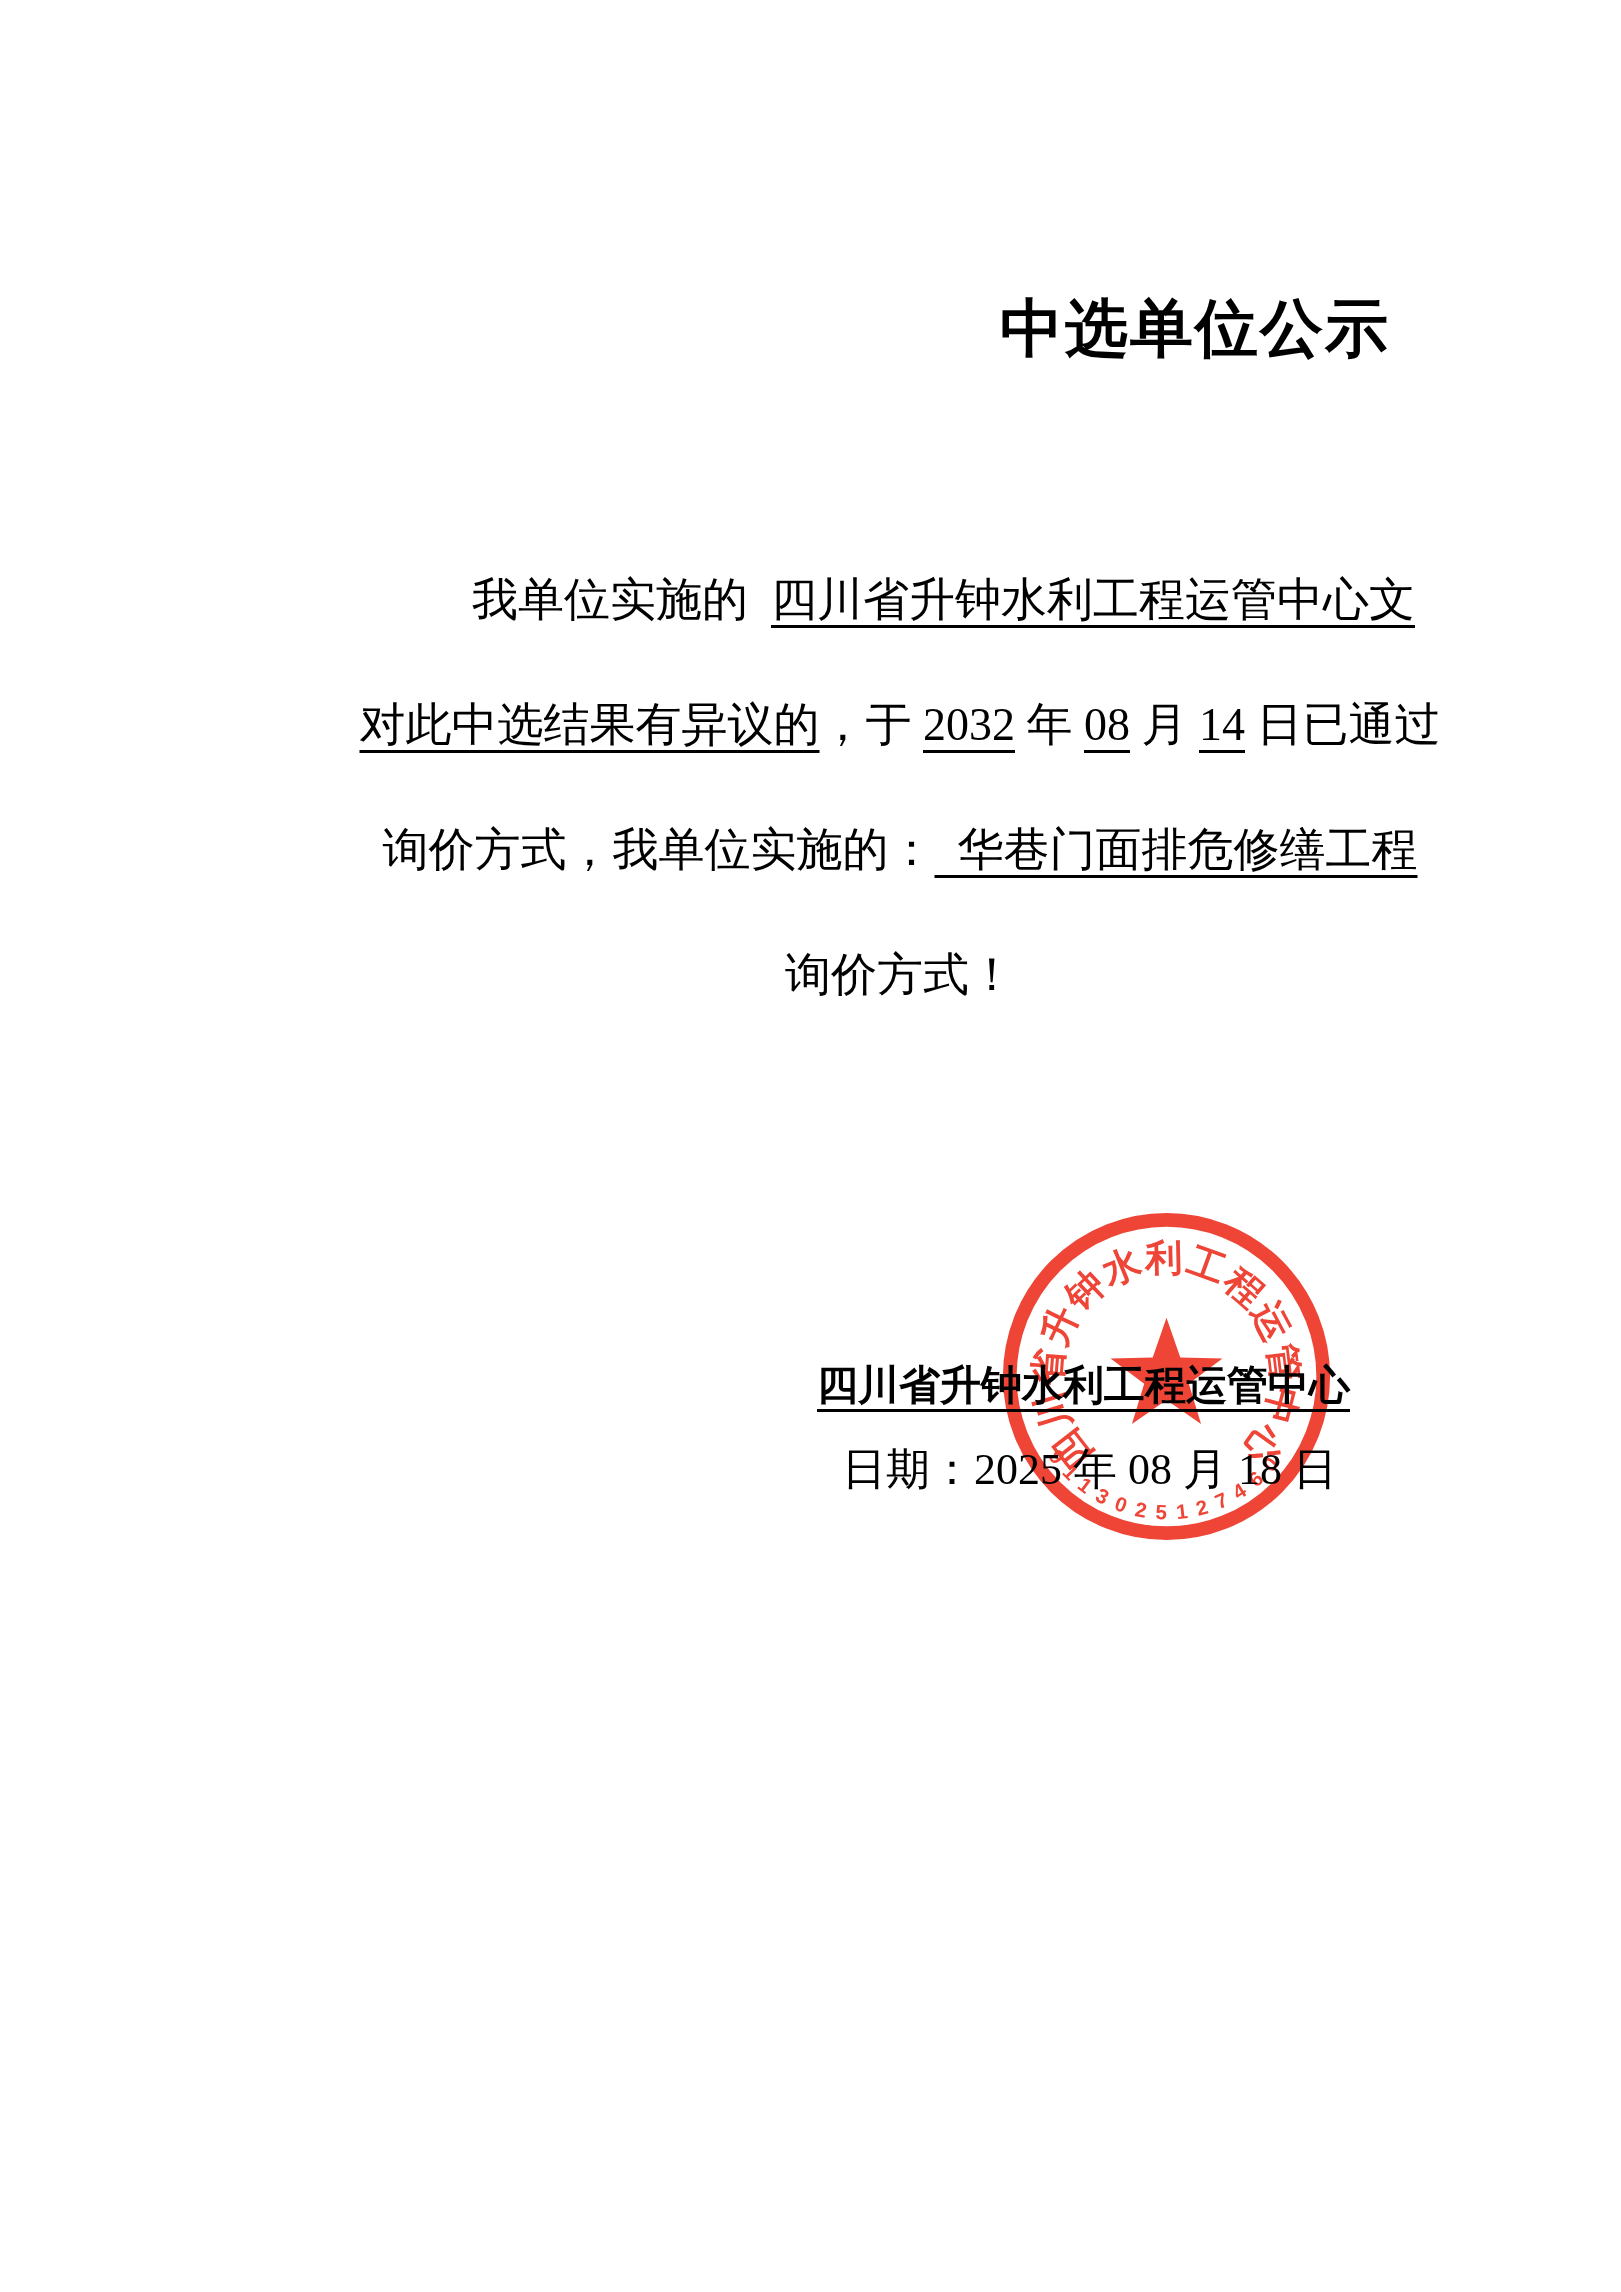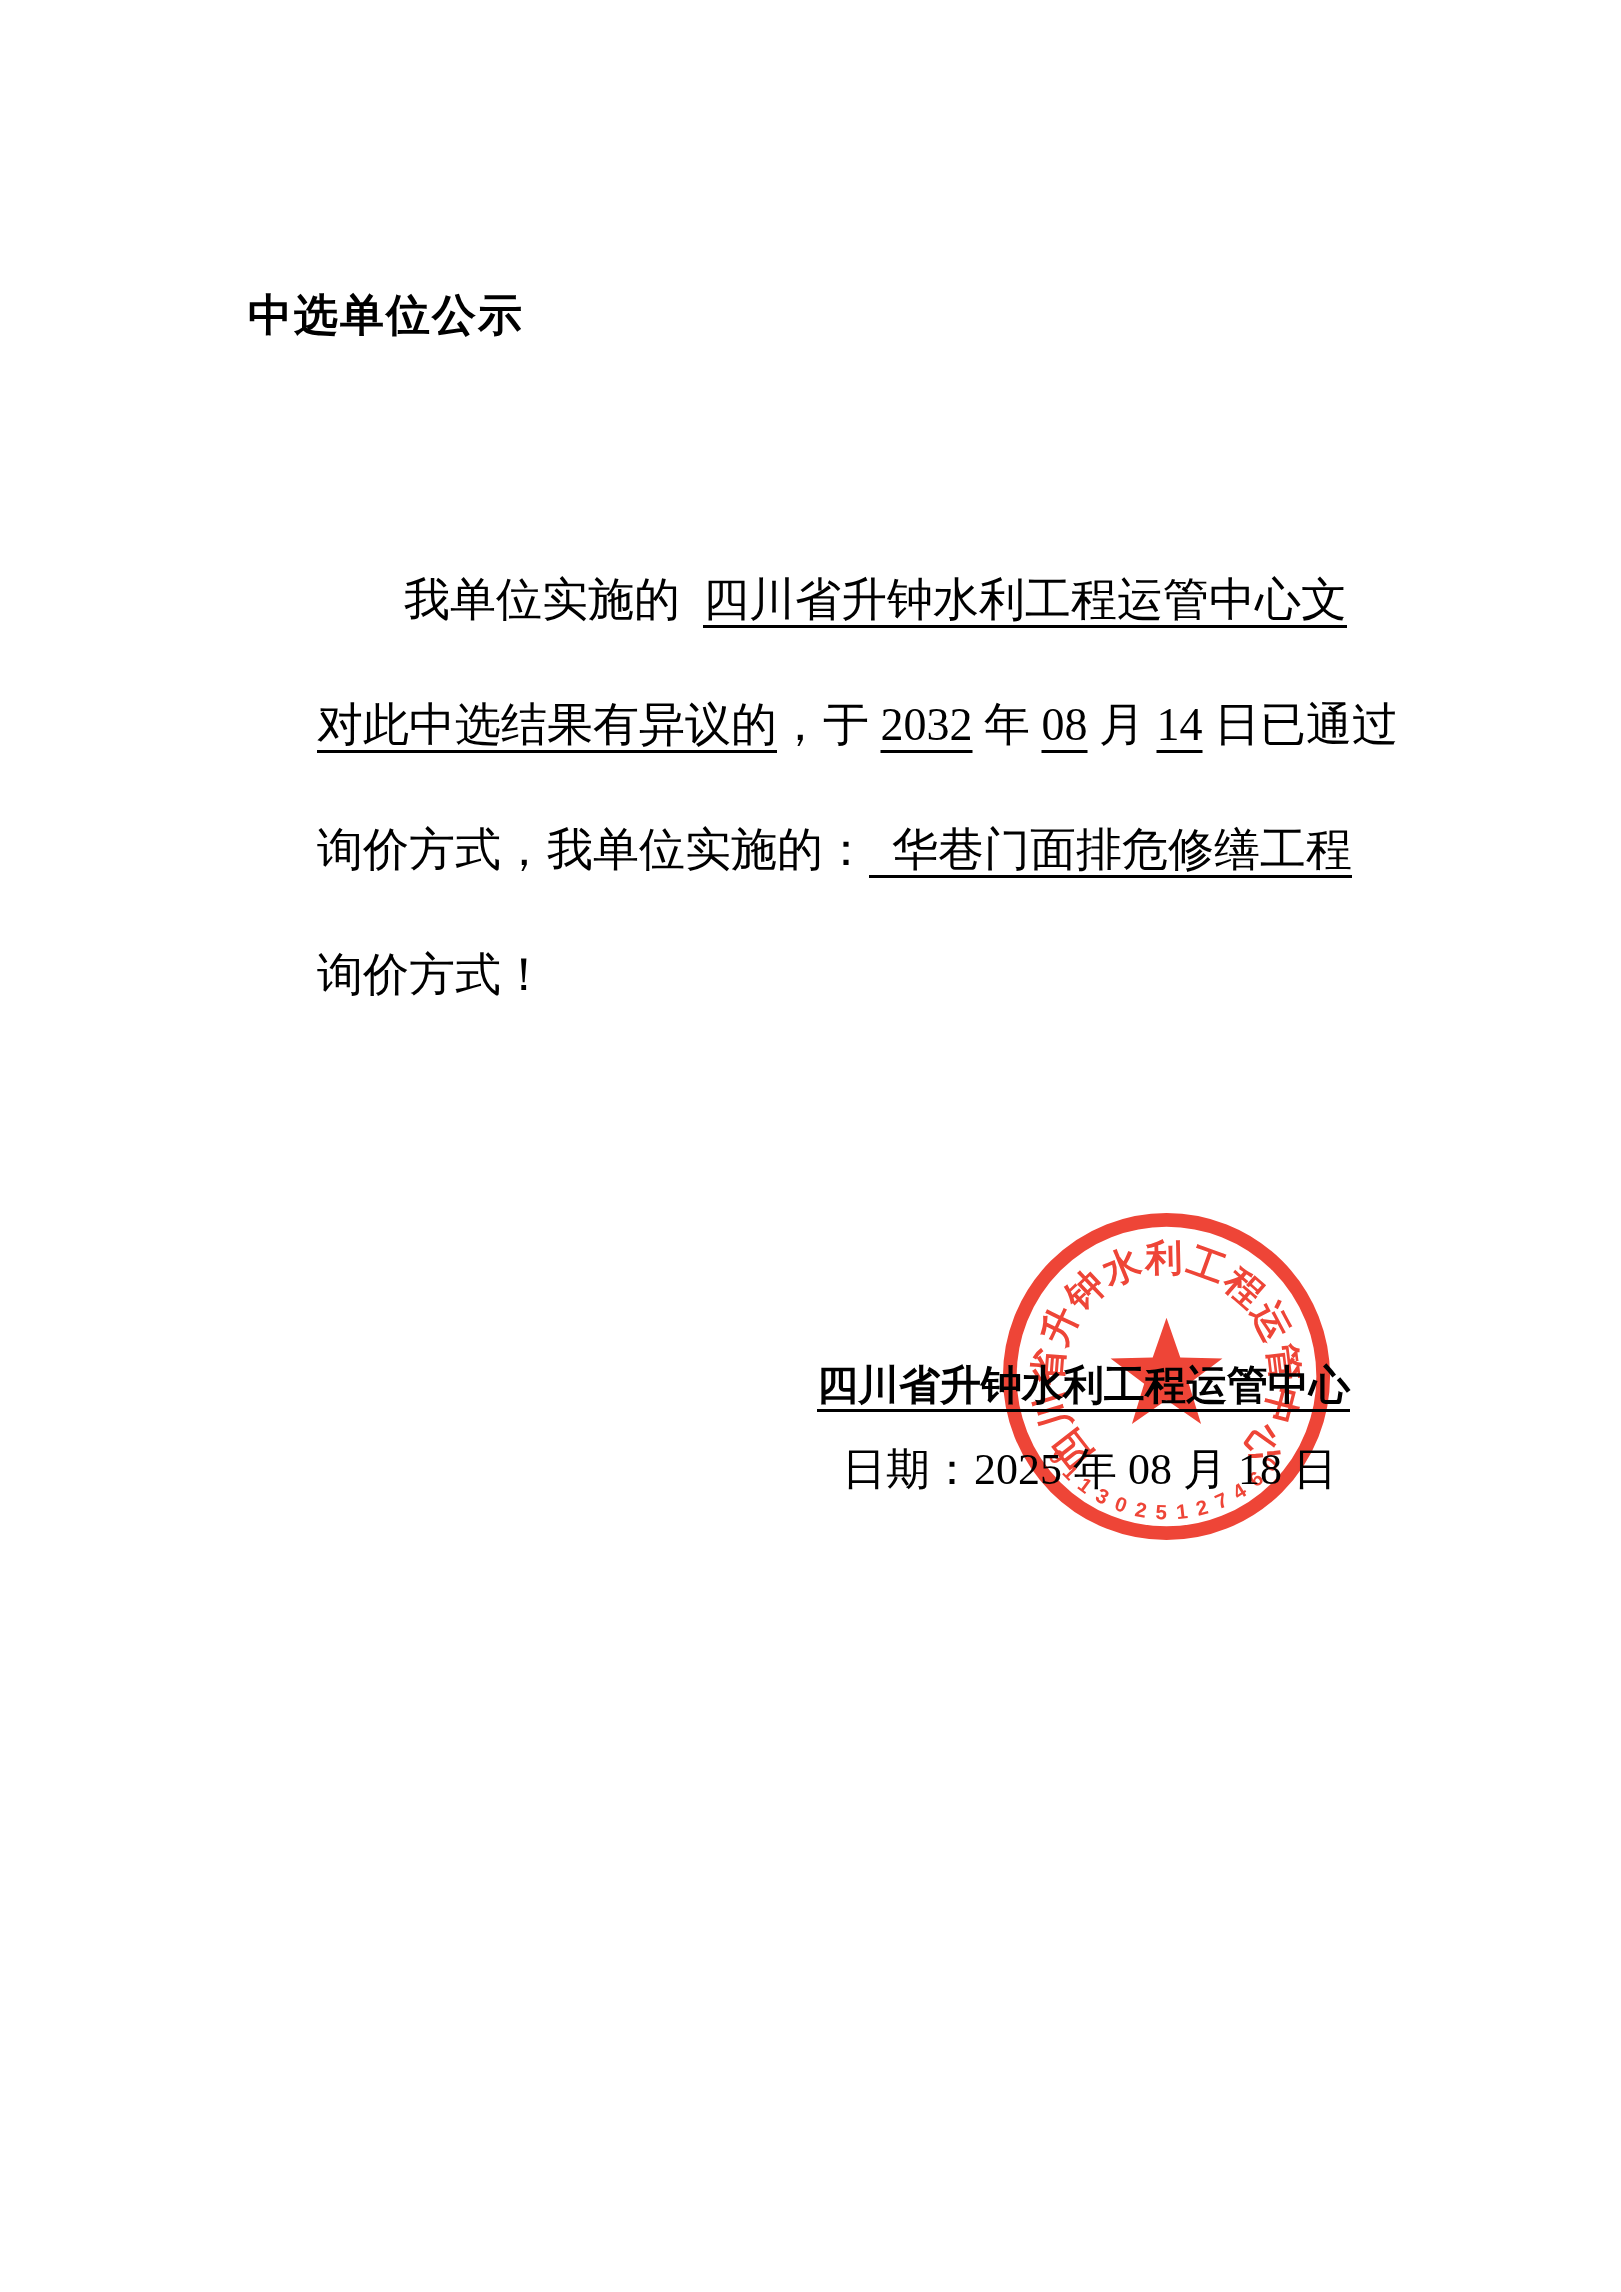--- a/index.html
+++ b/index.html
@@ -7,33 +7,34 @@
     position:relative;
     width:1621px; height:2293px;
     background:#ffffff;
     overflow:hidden;
     font-family:"Liberation Serif","DejaVu Serif",serif;
     color:#000000;
   }
   .doc-title {
     position:absolute;
     left:248px; top:286px; width:1142px;
-    text-align:left;
-    font-size:44px; font-weight:bold;
+    text-align:right;
+    font-size:63px; font-weight:bold;
     letter-spacing:2px;
     white-space:pre;
   }
   .body-block {
     position:absolute;
     left:248px; top:412px; width:1235px;
   }
   .body-line {
     height:125px; line-height:125px;
     font-size:46px;
     white-space:pre;
+    text-align:center;
   }
   .body-line.indent { padding-left:87px; }
   .u {
     text-decoration:underline;
     text-decoration-thickness:2.9px;
     text-underline-offset:9.8px;
     text-decoration-color:#000000;
   }
   .signature {
     position:absolute;

